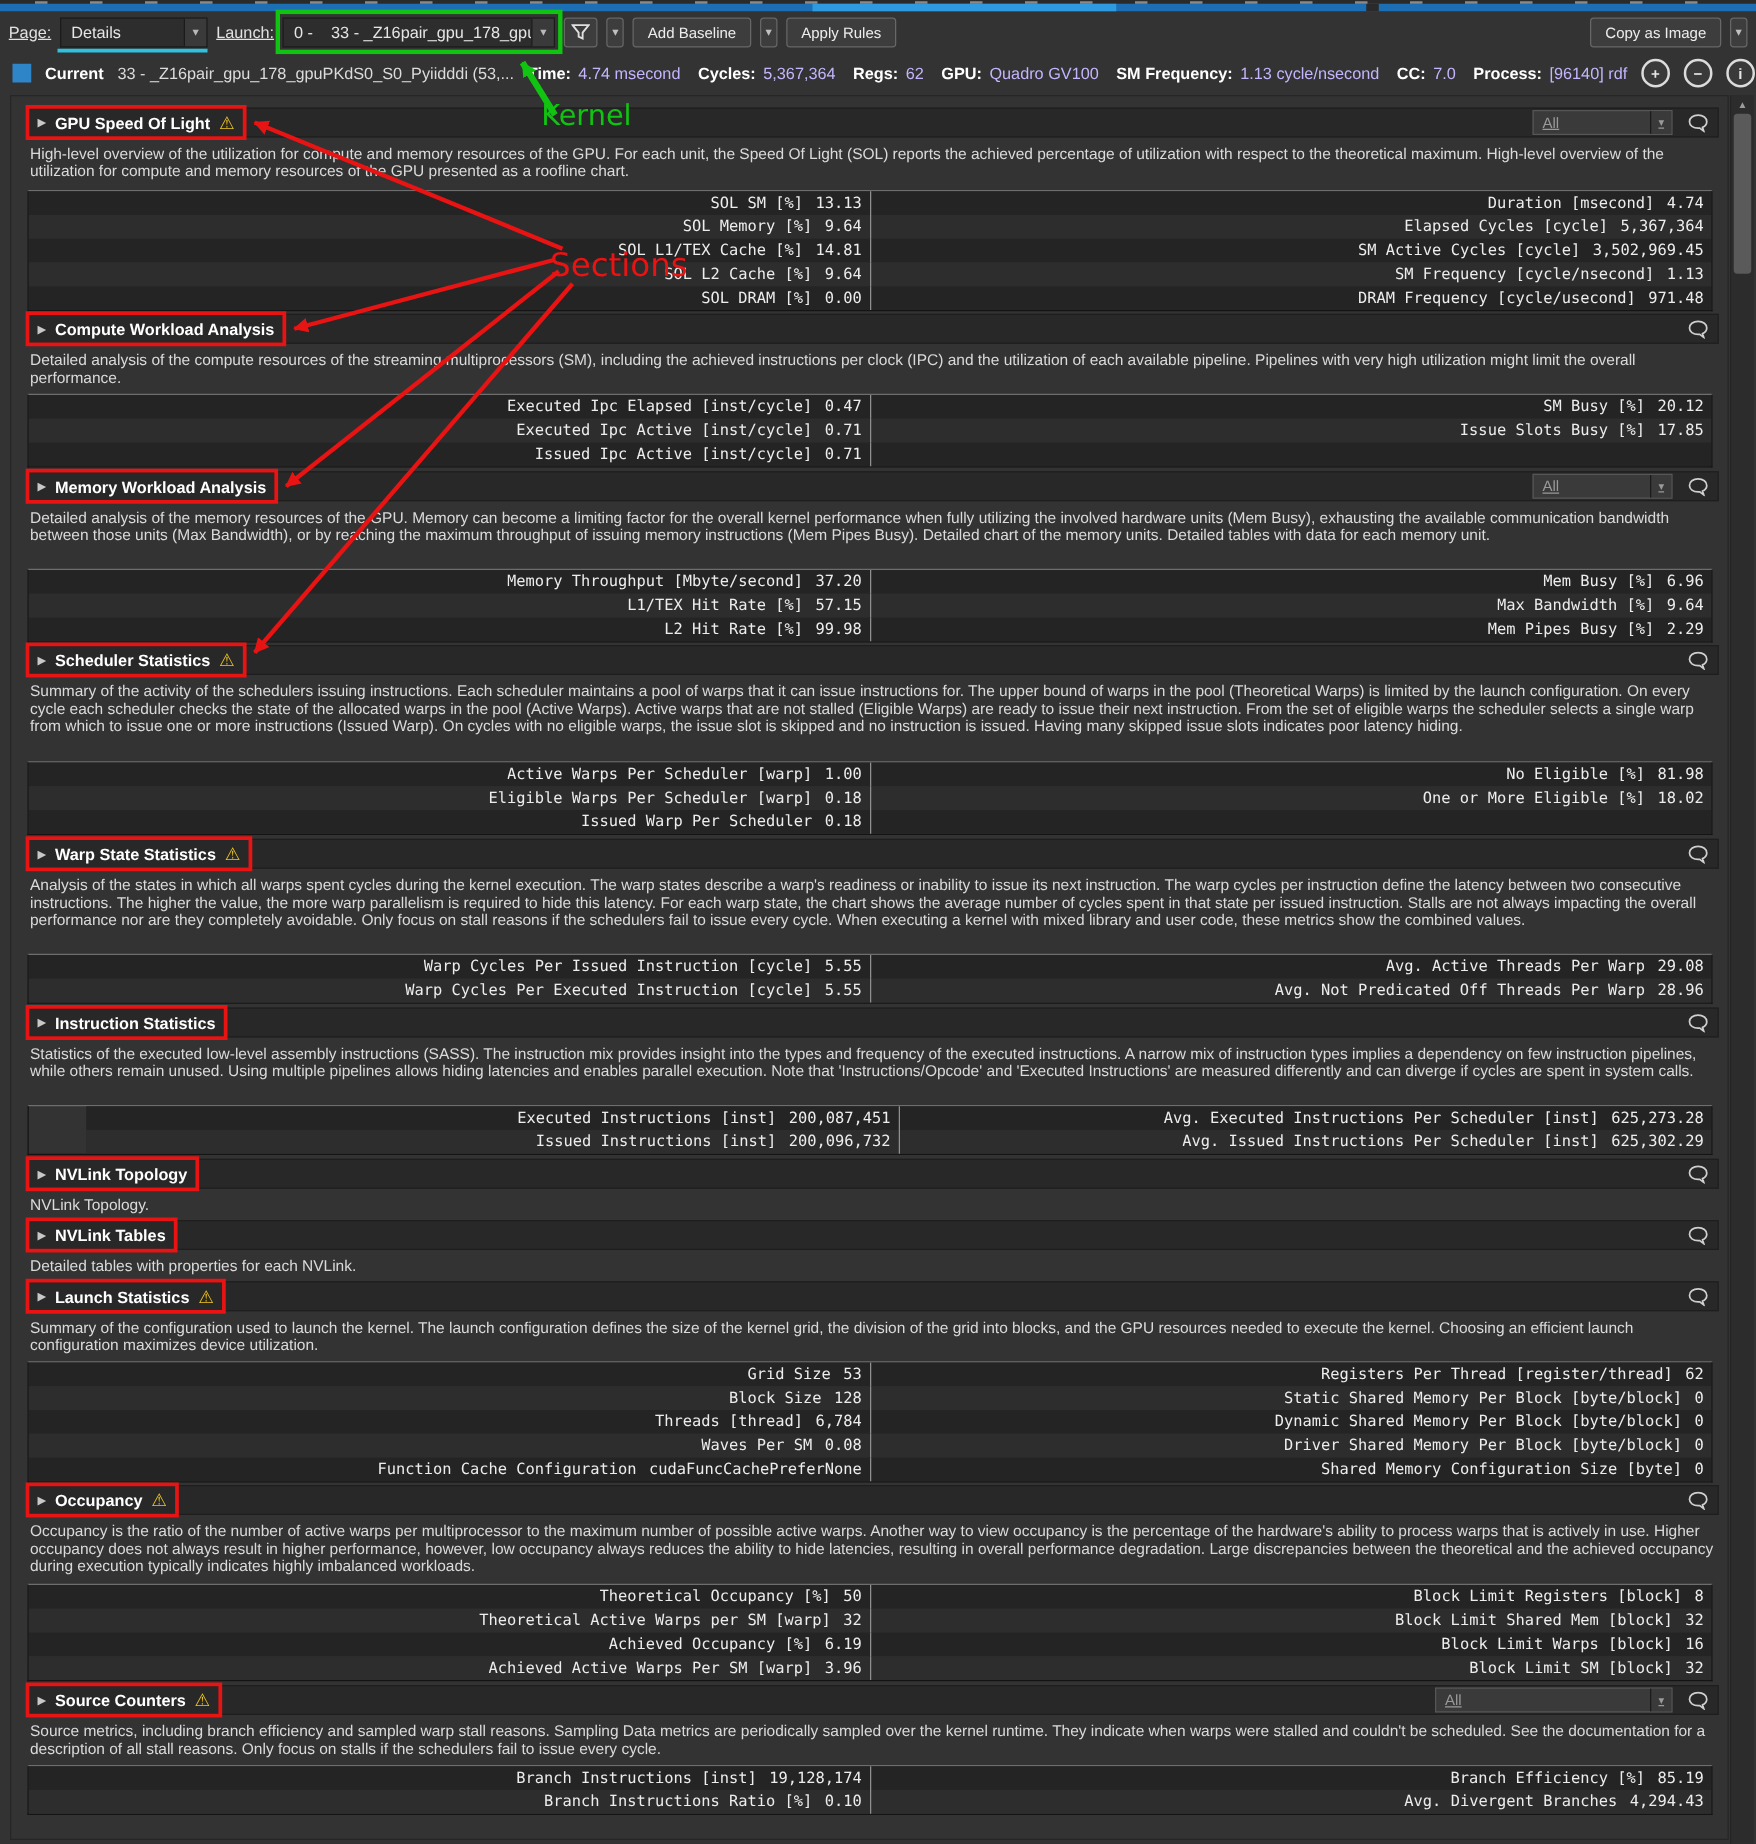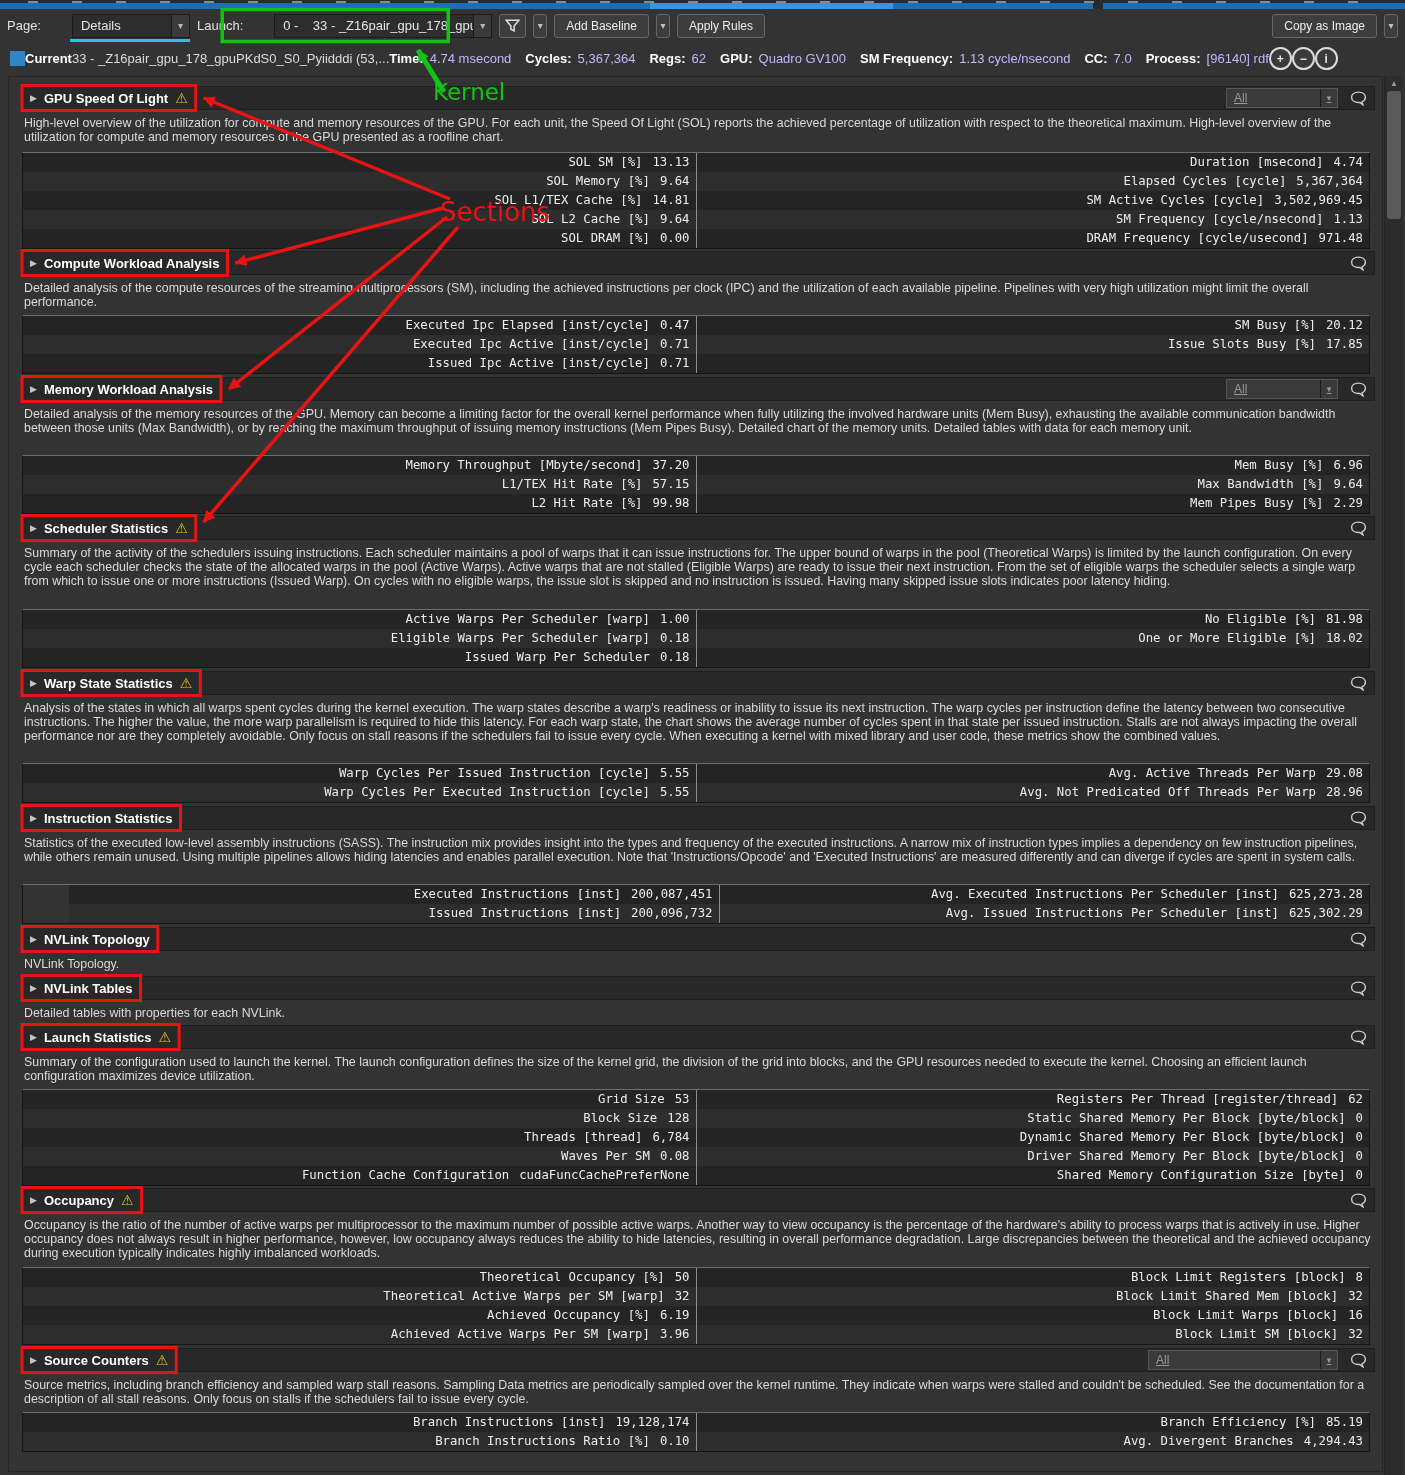--- a/index.html
+++ b/index.html
@@ -9,33 +9,33 @@
     font-family:"Liberation Sans",sans-serif;
   }
   
   .tabstrip{position:absolute;top:0;left:0;width:1405px;height:9px;background:#2a2a2a;}
   .blueband{position:absolute;top:3px;left:0;width:1405px;height:6px;background:#1d6fb5;}
   .brightseg{position:absolute;top:3px;left:650px;width:243px;height:6px;background:#2e9ae0;}
   .darkgap{position:absolute;top:3px;left:1093px;width:10px;height:6px;background:#2a2a2a;}
   .tabdash{position:absolute;top:1px;height:2px;background:#8a8a8a;}
   
   .toolbar{position:absolute;top:9px;left:0;width:1405px;height:33px;display:flex;align-items:center;gap:7px;padding:0 7px;box-sizing:border-box;}
-  .lbl{font-size:13px;color:#e2e2e2;white-space:nowrap;}
-  .combo{height:24px;background:#2d2d2d;border:1px solid #1b1b1b;display:flex;align-items:stretch;font-size:13px;color:#e6e6e6;position:relative;box-sizing:border-box;margin-left:24px;}
+  .lbl{font-size:13px;color:#e2e2e2;white-space:nowrap;text-decoration:underline;}
+  .combo{height:24px;background:#2d2d2d;border:1px solid #1b1b1b;display:flex;align-items:stretch;font-size:13px;color:#e6e6e6;position:relative;box-sizing:border-box;}
   .combo .val{padding:0 8px;display:flex;align-items:center;white-space:pre;overflow:hidden;flex:1;}
   .combo .arrow{width:17px;display:flex;align-items:center;justify-content:center;border-left:1px solid #1b1b1b;background:#3a3a3a;color:#b8b8b8;font-size:10px;}
   .page-combo{width:118px;}
   .launch-combo{width:218px;}
   .cyanline{position:absolute;left:-3px;right:-1px;bottom:-5px;height:3px;background:#2fc1e0;}
   .btn{height:24px;background:#3d3d3d;border:1px solid #676767;border-radius:3px;display:flex;align-items:center;justify-content:center;font-size:12px;color:#ededed;padding:0 11px;box-sizing:border-box;white-space:nowrap;}
   .btn.iconb{padding:0 5px;}
   .btn.arrowb{padding:0 3px;font-size:10px;color:#c0c0c0;min-width:14px;}
   .spacer{flex:1;}
   
-  .infobar{position:absolute;top:42px;left:0;width:1309px;height:33px;display:flex;align-items:center;padding:0 10px;box-sizing:border-box;font-size:13px;white-space:nowrap;text-align:center;}
+  .infobar{position:absolute;top:42px;left:0;width:1309px;height:33px;display:flex;align-items:center;gap:11px;padding:0 10px;box-sizing:border-box;font-size:13px;white-space:nowrap;text-align:center;}
   .swatch{width:15px;height:15px;background:#2e86c8;flex:none;}
   .b{font-weight:bold;color:#fff;}
   .kname{color:#dcdcdc;}
   .statpair{display:flex;gap:6px;}
   .statval{color:#c4b5fd;}
   .circle-btn{width:19px;height:19px;border:2px solid #dcdcdc;border-radius:50%;display:flex;align-items:center;justify-content:center;font-weight:bold;font-size:12px;color:#e6e6e6;background:#3a3a3a;flex:none;}
   
   .contentframe{position:absolute;top:76px;left:8px;width:1375px;height:1396px;background:#333;border:1px solid #262626;box-sizing:border-box;}
   .scrollbar{position:absolute;top:76px;left:1384px;width:19px;height:1399px;background:#2c2c2c;border-left:1px solid #242424;box-sizing:border-box;}
   .sb-up{position:absolute;top:1px;left:0;width:18px;height:13px;color:#9a9a9a;font-size:8px;display:flex;align-items:center;justify-content:center;}

